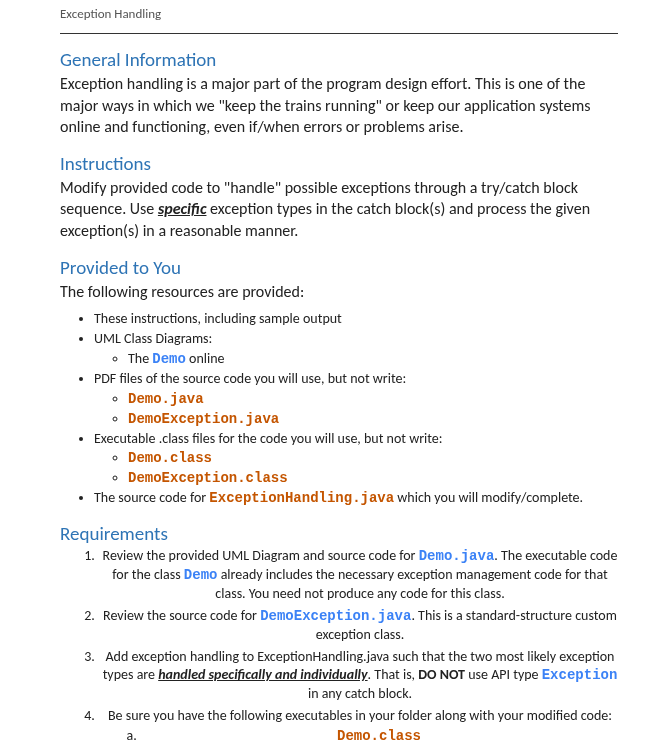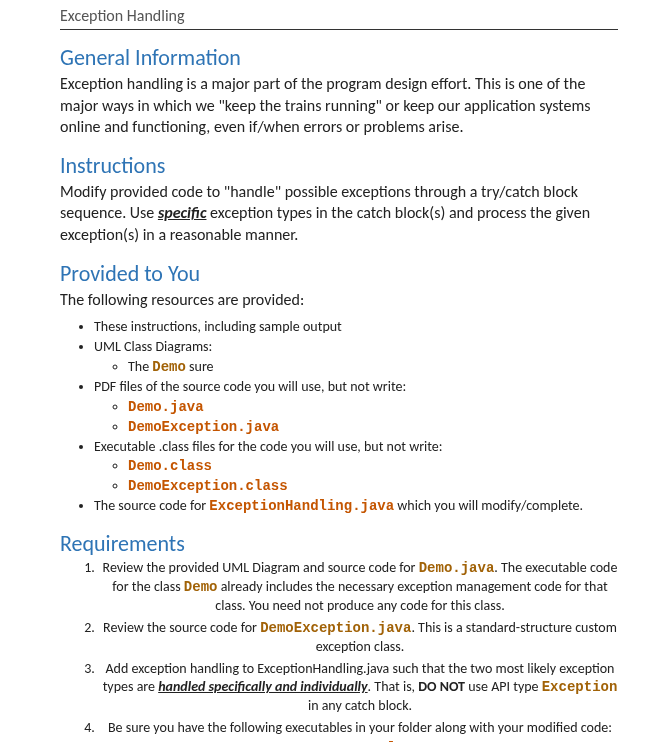--- a/index.html
+++ b/index.html
@@ -7,33 +7,33 @@
     padding: 0;
     font-family: Calibri, Arial, sans-serif;
     background: #fff;
     color: #222;
     width: 658px;
   }
   .page {
     padding: 6px 40px 20px 60px;
   }
   .page-header {
-    font-size: 16px;
+    font-size: 13px;
     color: #555;
-    margin-bottom: 0;
+    margin-bottom: 8px;
     padding-bottom: 4px;
   }
   hr.hdr-rule {
     border: none;
     border-top: 1px solid #333;
     margin: 0 0 14px 0;
   }
   h2.section {
     color: #2e74b5;
-    font-size: 22px;
+    font-size: 19px;
     font-weight: 400;
     margin: 14px 0 2px 0;
   }
   p.body {
     font-size: 16px;
     margin: 2px 0 8px 0;
     line-height: 1.35;
   }
   ul.bullets {
     margin: 2px 0 4px 0;
@@ -61,21 +61,21 @@
     text-align: center;
   }
   ol.letters {
     list-style-type: lower-alpha;
     margin: 1px 0;
     padding-left: 38px;
   }
   .code {
     font-family: "Courier New", monospace;
     font-weight: bold;
-    color: #a16207;
+    color: #3b82f6;
   }
   .code-amber {
     font-family: "Courier New", monospace;
     font-weight: bold;
     color: #c45500;
   }
   .u { }
   .bi { font-weight: bold; font-style: italic; text-decoration: underline; }
 </style>
 </head>
@@ -95,21 +95,21 @@
   </p>
 
   <h2 class="section">Provided to You</h2>
   <p class="body">The following resources are provided:</p>
   <ul class="bullets">
     <li>These instructions, including sample output</li>
     <li>
       <span>UML Class Diagrams:</span>
       <ul class="sub-o">
         <li>
-          <span>The </span><span class="code">Demo</span><span>  sure</span>
+          <span>The </span><span class="code">Demo</span><span>  online</span>
         </li>
       </ul>
     </li>
     <li>
       <span>PDF files of the source code you will use, but not write:</span>
       <ul class="sub-o">
         <li><span class="code-amber">Demo.java</span></li>
         <li><span class="code-amber">DemoException.java</span></li>
       </ul>
     </li>

